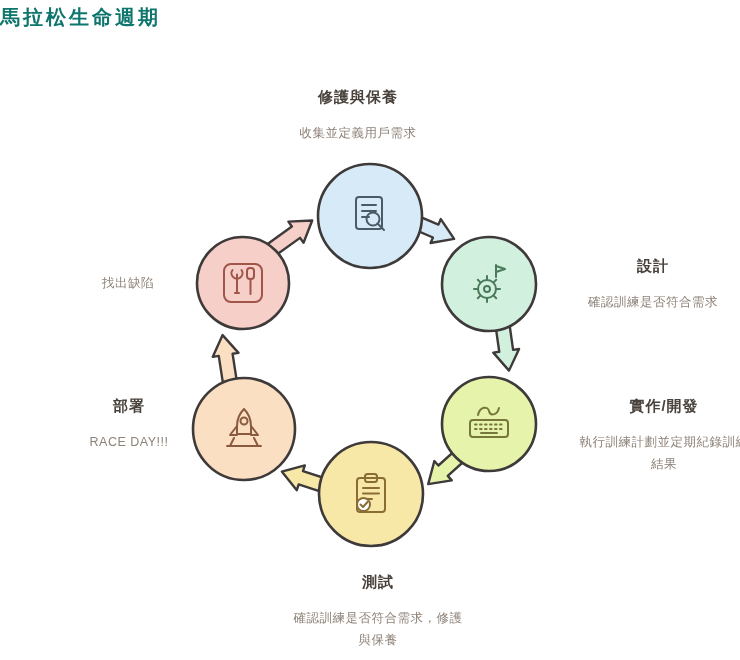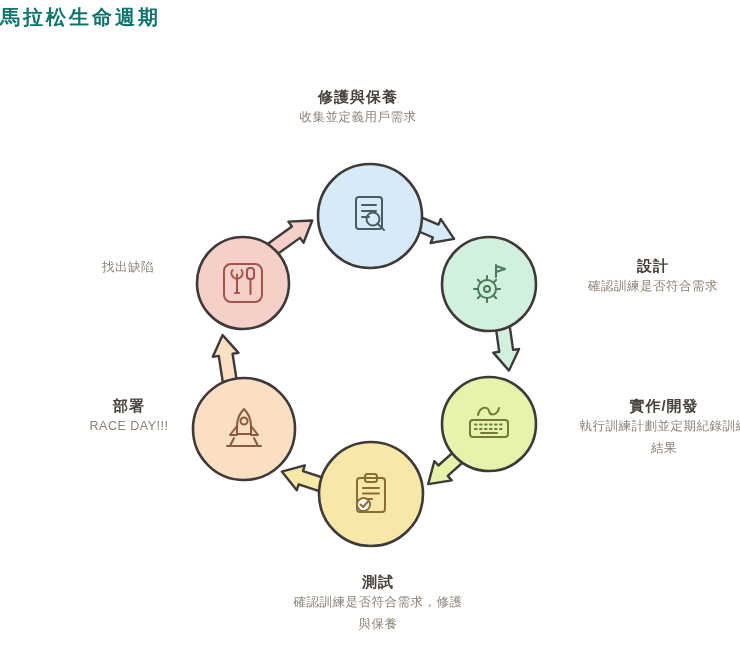--- a/index.html
+++ b/index.html
@@ -12,21 +12,21 @@
     font-size:20px;font-weight:700;letter-spacing:3px;color:#0f766e;
   }
   .diagram{position:absolute;top:0;left:0;}
   .arrow{stroke:#3e3a39;stroke-width:2.4;stroke-linejoin:round;}
   .node-circle{stroke:#3e3a39;stroke-width:2.6;}
   .icon{fill:none;stroke-width:2;stroke-linecap:round;stroke-linejoin:round;}
   .node-label{position:absolute;}
   .node-label.centered{text-align:center;}
   .node-label.leftside{text-align:center;}
   .nl-title{font-size:15px;font-weight:700;color:#49423c;letter-spacing:1px;}
-  .nl-caption{margin-top:0;font-size:12.5px;color:#8d8278;line-height:1.75;letter-spacing:0.5px;}
+  .nl-caption{margin-top:16px;font-size:12.5px;color:#8d8278;line-height:1.75;letter-spacing:0.5px;}
 </style>
 </head>
 <body>
 
 <div class="canvas">
 
   <div class="page-title">馬拉松生命週期</div>
 
   <svg class="diagram" width="740" height="660" viewBox="0 0 740 660">
     <defs>

